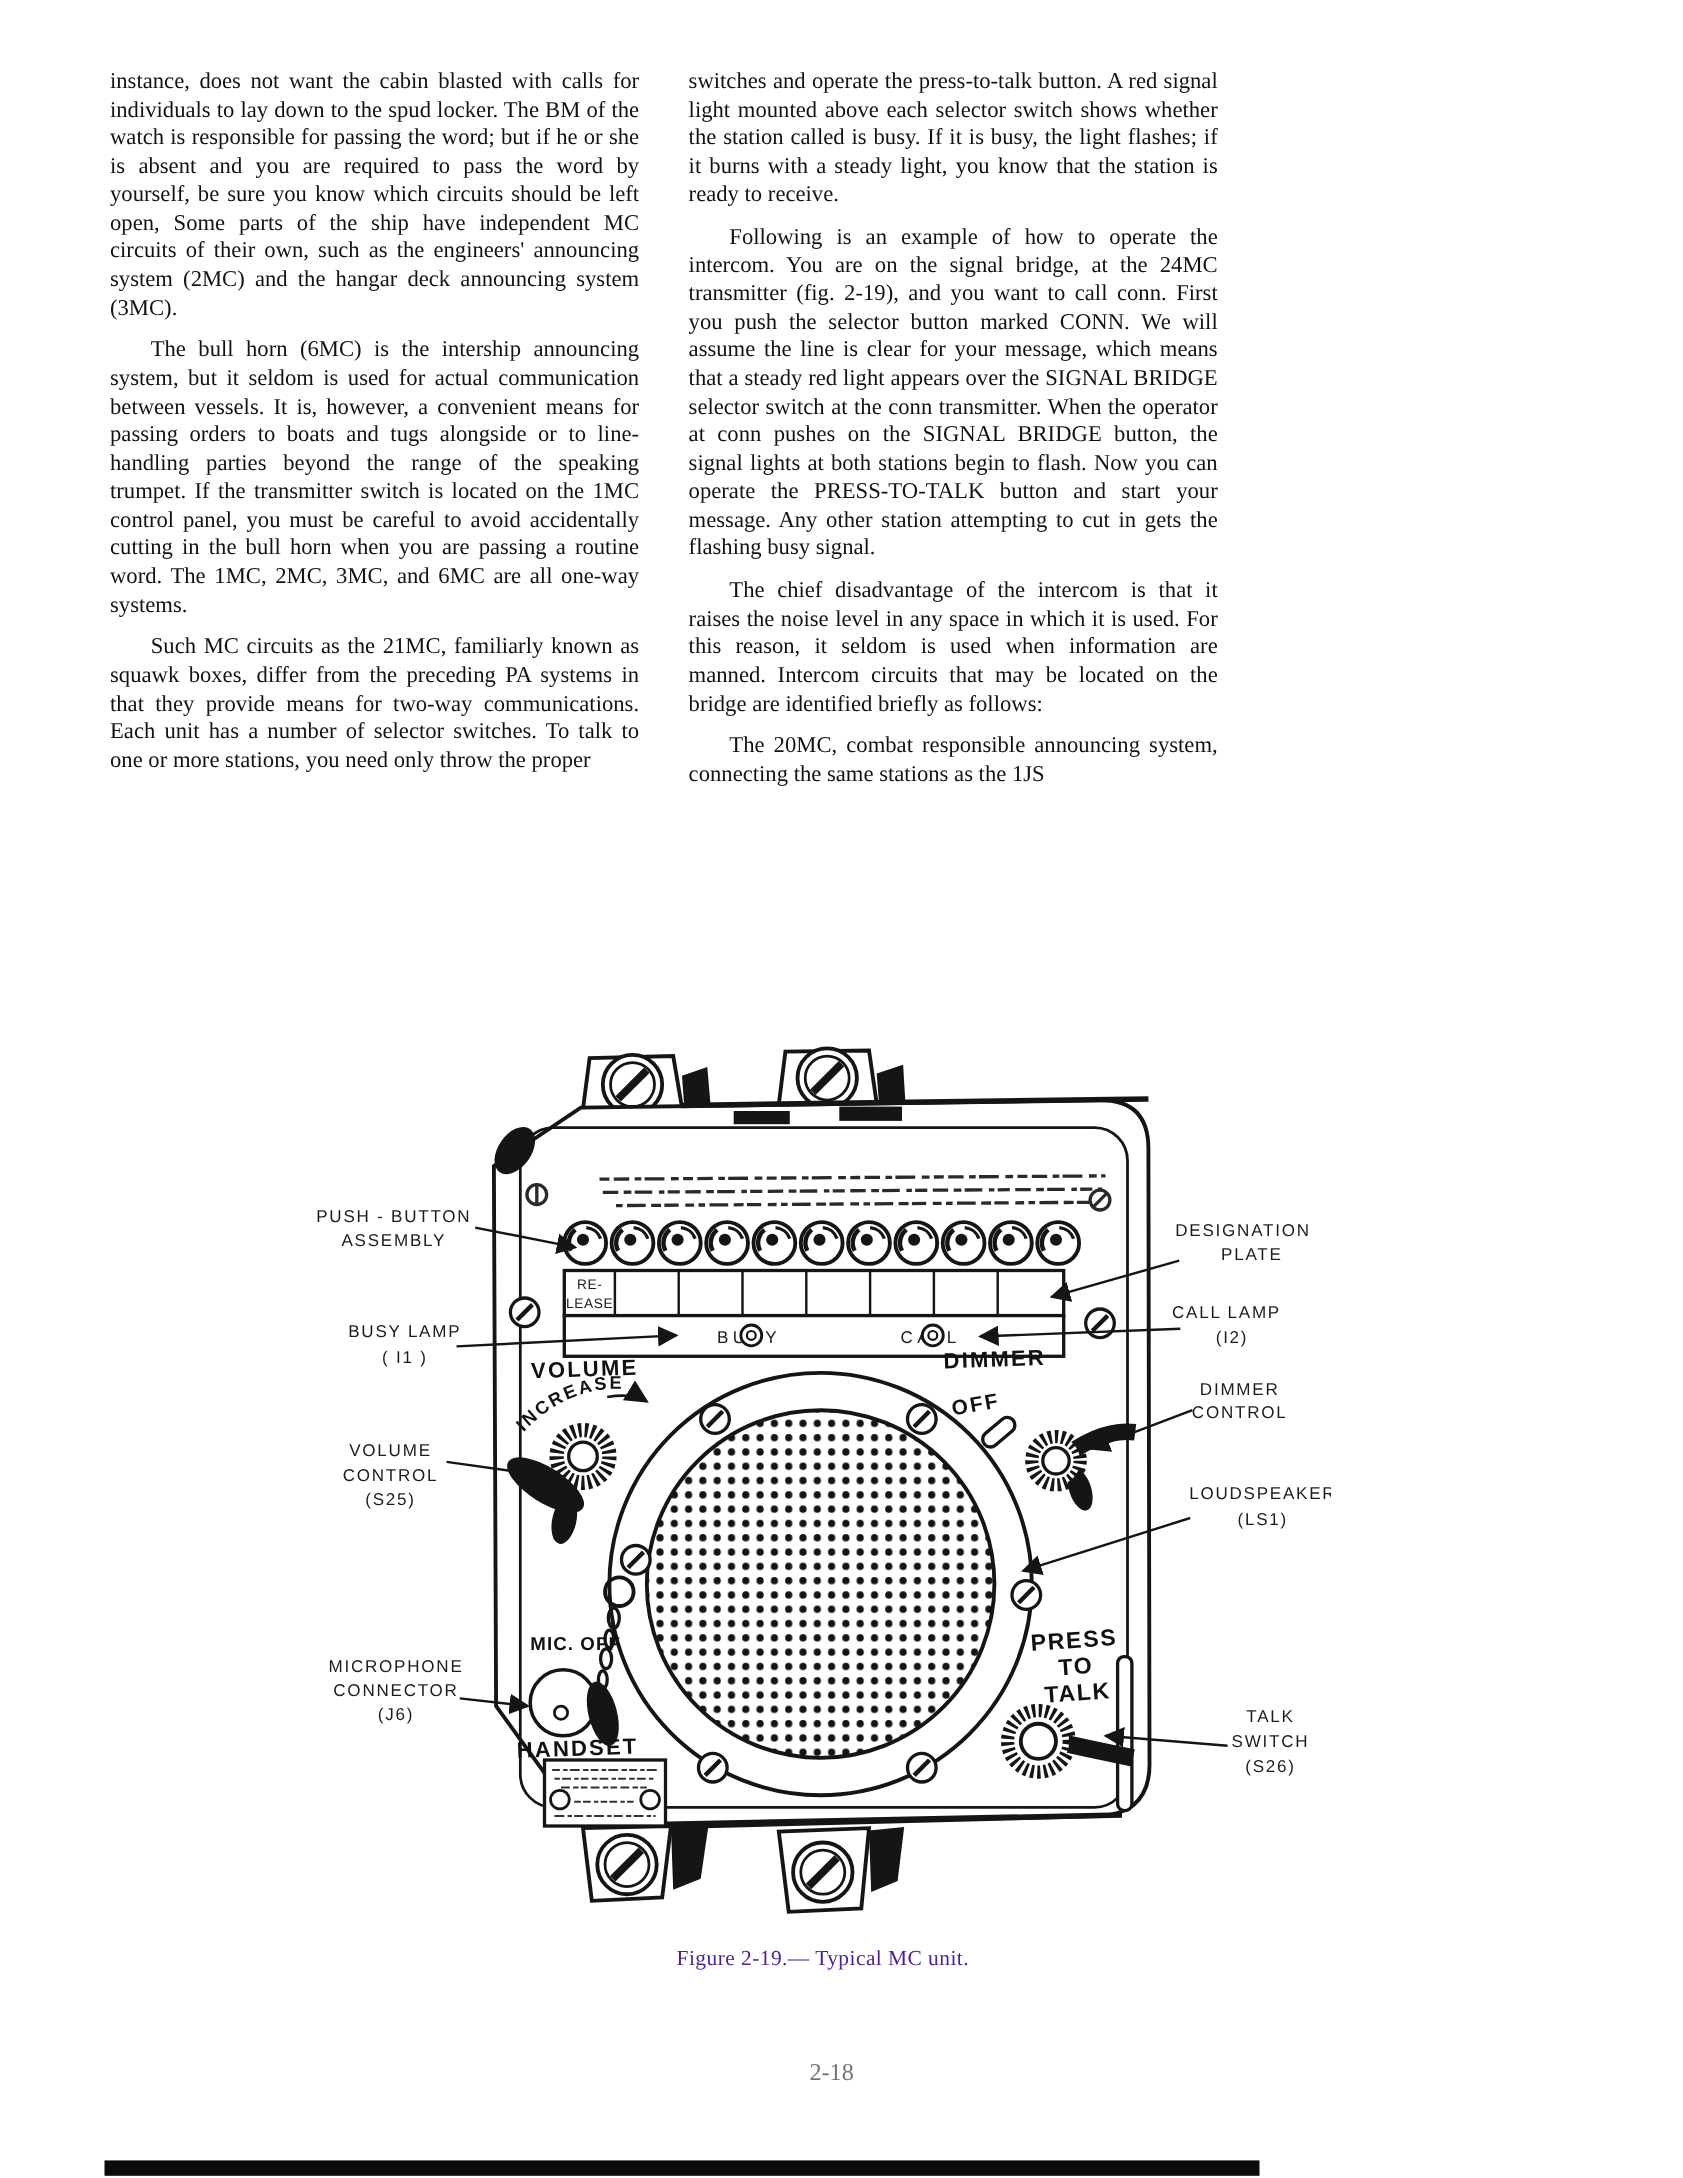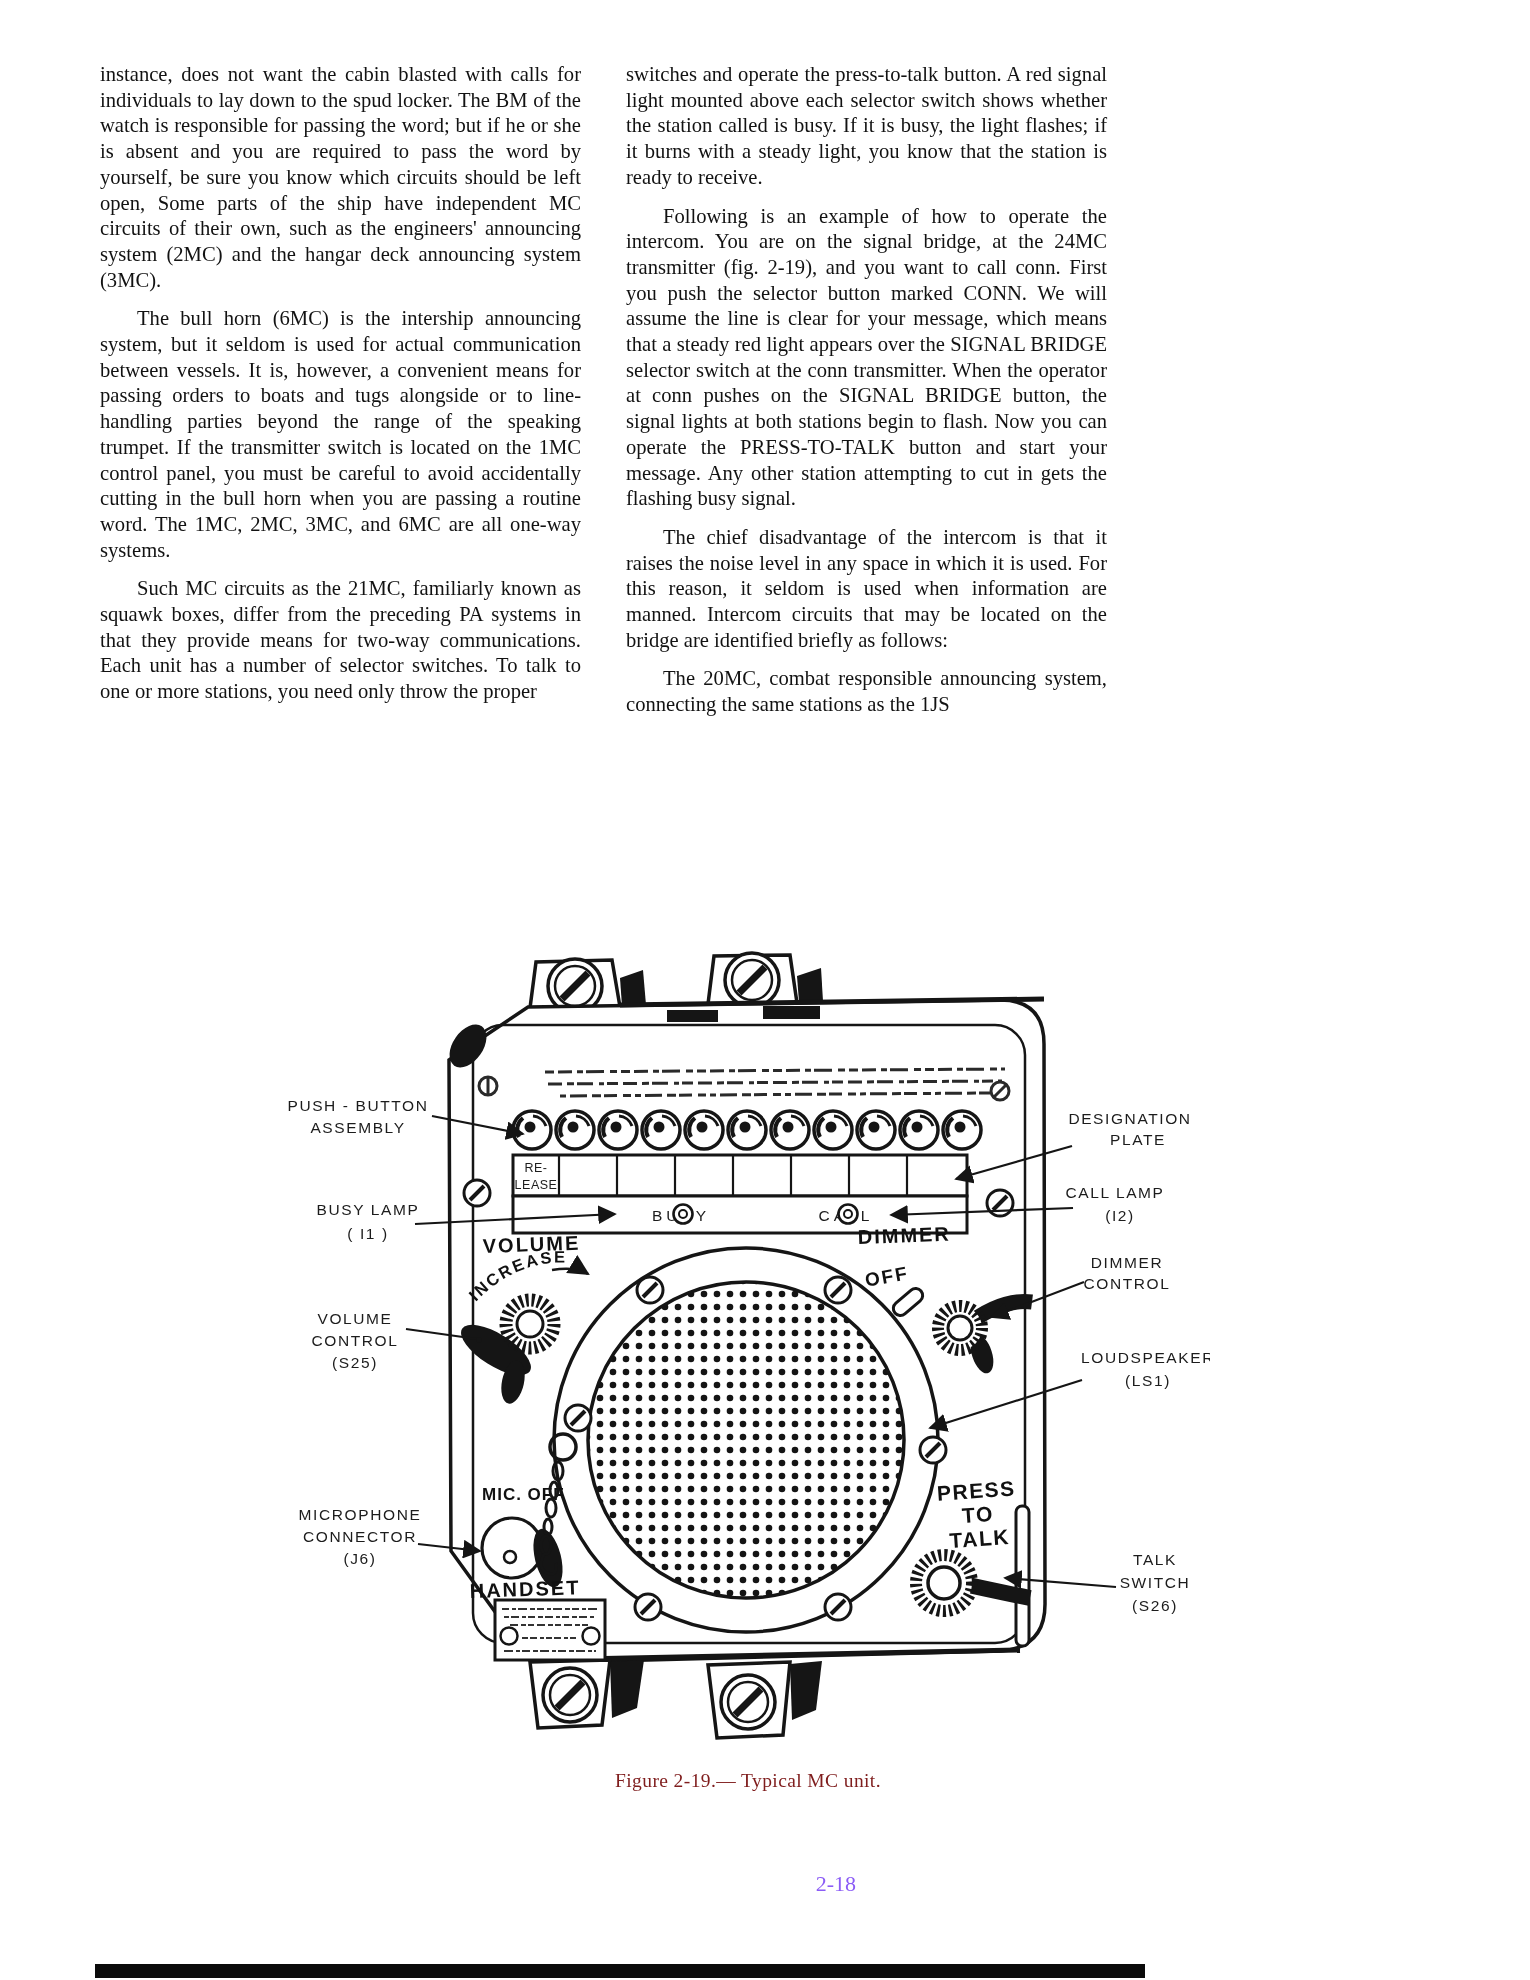--- a/index.html
+++ b/index.html
@@ -11,25 +11,25 @@
   .col {
     position:absolute; width:481px; text-align:justify;
     font-size:20.6px; line-height:25.7px;
   }
   .col p { margin:0 0 13px 0; text-indent:37px;font-family:Liberation Serif, serif; }
   .col p.cont { text-indent:0; }
   #left-col  { left:100px; top:62px;  }
   #right-col { left:626px; top:62px;  }
   .caption {
     position:absolute; left:448px; top:1770px; width:600px; text-align:center;
-    font-size:19.5px; letter-spacing:0.4px; color:#7f1d1d;
+    font-size:19.5px; letter-spacing:0.4px; color:#4c1d95;
   }
   .pagenum {
-    position:absolute; left:656px; top:1871px; width:200px; text-align:right;
-    font-size:22px; color:#8b5cf6;
+    position:absolute; left:656px; top:1871px; width:200px; text-align:center;
+    font-size:22px; color:#737373;
   }
   .scanbar { position:absolute; left:95px; top:1964px; width:1050px; height:14px; background:#0b0b0b; }
   figure.mc { position:absolute; left:230px; top:950px; margin:0; }
   .lbl { font-family:"Liberation Sans",sans-serif; font-size:15.5px; letter-spacing:1.6px; fill:#1c1c1c; }
   .lbl2 { font-family:"Liberation Sans",sans-serif; font-size:14px; letter-spacing:1.4px; fill:#1c1c1c; }
   .pb  { font-family:"Liberation Sans",sans-serif; font-weight:bold; fill:#111; }
   .ink { stroke:#151515; fill:none; }
 </style>
 </head>
 <body>

